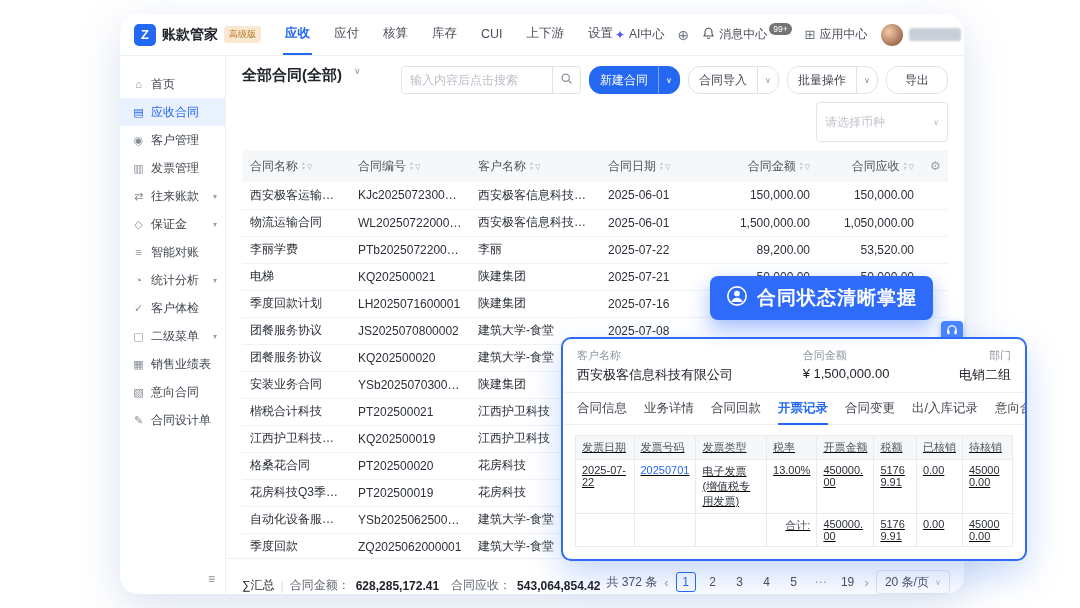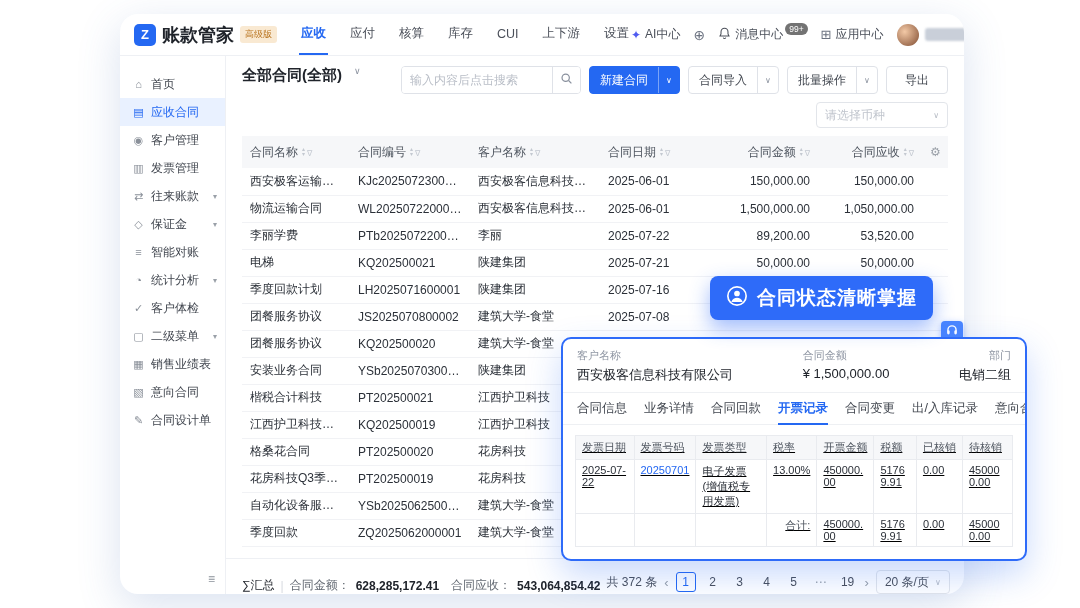--- a/index.html
+++ b/index.html
@@ -14,21 +14,21 @@
   .window{ position:absolute; left:120px; top:14px; width:844px; height:580px;
     background:#fff; border-radius:18px; overflow:hidden;
     box-shadow:0 12px 44px rgba(70,110,180,.20); display:flex; flex-direction:column; }
 
   
   .navbar{ height:42px; flex:0 0 42px; display:flex; align-items:stretch;
     padding:0 14px; border-bottom:1px solid #eef0f4; white-space:nowrap; }
   .logo{ display:flex; align-items:center; gap:6px; }
   .logo-mark{ width:22px; height:22px; border-radius:5px; background:var(--blue);
     color:#fff; font-weight:bold; font-size:13px; display:flex; align-items:center; justify-content:center; }
-  .logo-text{ font-size:18px; font-weight:bold; color:var(--text); }
+  .logo-text{ font-size:14px; font-weight:bold; color:var(--text); }
   .plan-badge{ font-size:9px; color:#b9741f; background:#f9e9d2; border-radius:3px;
     padding:2px 5px; align-self:center; }
   .nav-menu{ display:flex; gap:20px; margin-left:22px; }
   .nav-item{ display:flex; align-items:center; font-size:12.5px; color:#4a4f59;
     border-bottom:2px solid transparent; cursor:pointer; padding:0 2px; }
   .nav-item.active{ color:var(--blue); font-weight:bold; border-bottom-color:var(--blue); }
   .nav-right{ margin-left:auto; display:flex; align-items:center; gap:13px;
     font-size:12px; color:#4a4f59; }
   .nav-tool{ display:flex; align-items:center; gap:4px; cursor:pointer; }
   .ai-icon{ color:#4f5bf0; font-size:12px; }
@@ -63,32 +63,32 @@
   .toolbar-right{ margin-left:auto; display:flex; align-items:center; gap:8px; }
   .search-box{ display:flex; align-items:center; height:28px; border:1px solid #dfe2e8;
     border-radius:4px; overflow:hidden; background:#fff; }
   .search-box input{ border:none; outline:none; width:150px; height:100%;
     padding:0 8px; font-size:12px; color:var(--text);
     font-family:"Liberation Sans","DejaVu Sans",sans-serif; }
   .search-box input::placeholder{ color:#b9bec7; }
   .search-btn{ width:28px; height:28px; border:none; border-left:1px solid #dfe2e8;
     background:#fff; display:flex; align-items:center; justify-content:center; cursor:pointer; }
   .btn{ height:28px; display:flex; align-items:center; border:1px solid #dfe2e8;
-    border-radius:4px; font-size:12px; color:#41464f; background:#fff; cursor:pointer; }
+    border-radius:12px; font-size:12px; color:#41464f; background:#fff; cursor:pointer; }
   .btn > span:first-child{ padding:0 10px; }
   .btn .split-div{ width:1px; height:100%; background:#dfe2e8; padding:0; }
   .btn .caret{ width:20px; text-align:center; font-size:8px; color:#8a919e; padding:0; }
   .btn.btn-primary{ background:var(--blue); border-color:var(--blue); color:#fff; }
   .btn.btn-primary .split-div{ background:rgba(255,255,255,.4); }
   .btn.btn-primary .caret{ color:#fff; }
   .btn.plain > span:first-child{ padding:0 18px; }
 
   .currency-row{ display:flex; justify-content:flex-end; padding:2px 16px 8px; }
   .select{ display:flex; align-items:center; justify-content:space-between;
-    width:132px; height:26px; border:1px solid #e2e5ea; border-radius:4px;
+    width:132px; height:40px; border:1px solid #e2e5ea; border-radius:4px;
     padding:0 8px; font-size:12px; color:#c0c5cd; cursor:pointer; background:#fff; }
   .select .caret{ font-size:8px; color:#b6bbc4; }
   .select.small{ width:auto; gap:6px; height:24px; color:#4a4f59; }
 
   
   .table-wrap{ padding:0 16px; flex:1; overflow:hidden; }
   table.contracts{ width:100%; border-collapse:collapse; table-layout:fixed; font-size:12px; }
   .contracts thead th{ background:#f6f7f9; color:#4e555f; font-weight:normal;
     text-align:left; height:32px; padding:0 8px; white-space:nowrap; overflow:hidden; }
   .contracts thead th.num{ text-align:right; }

